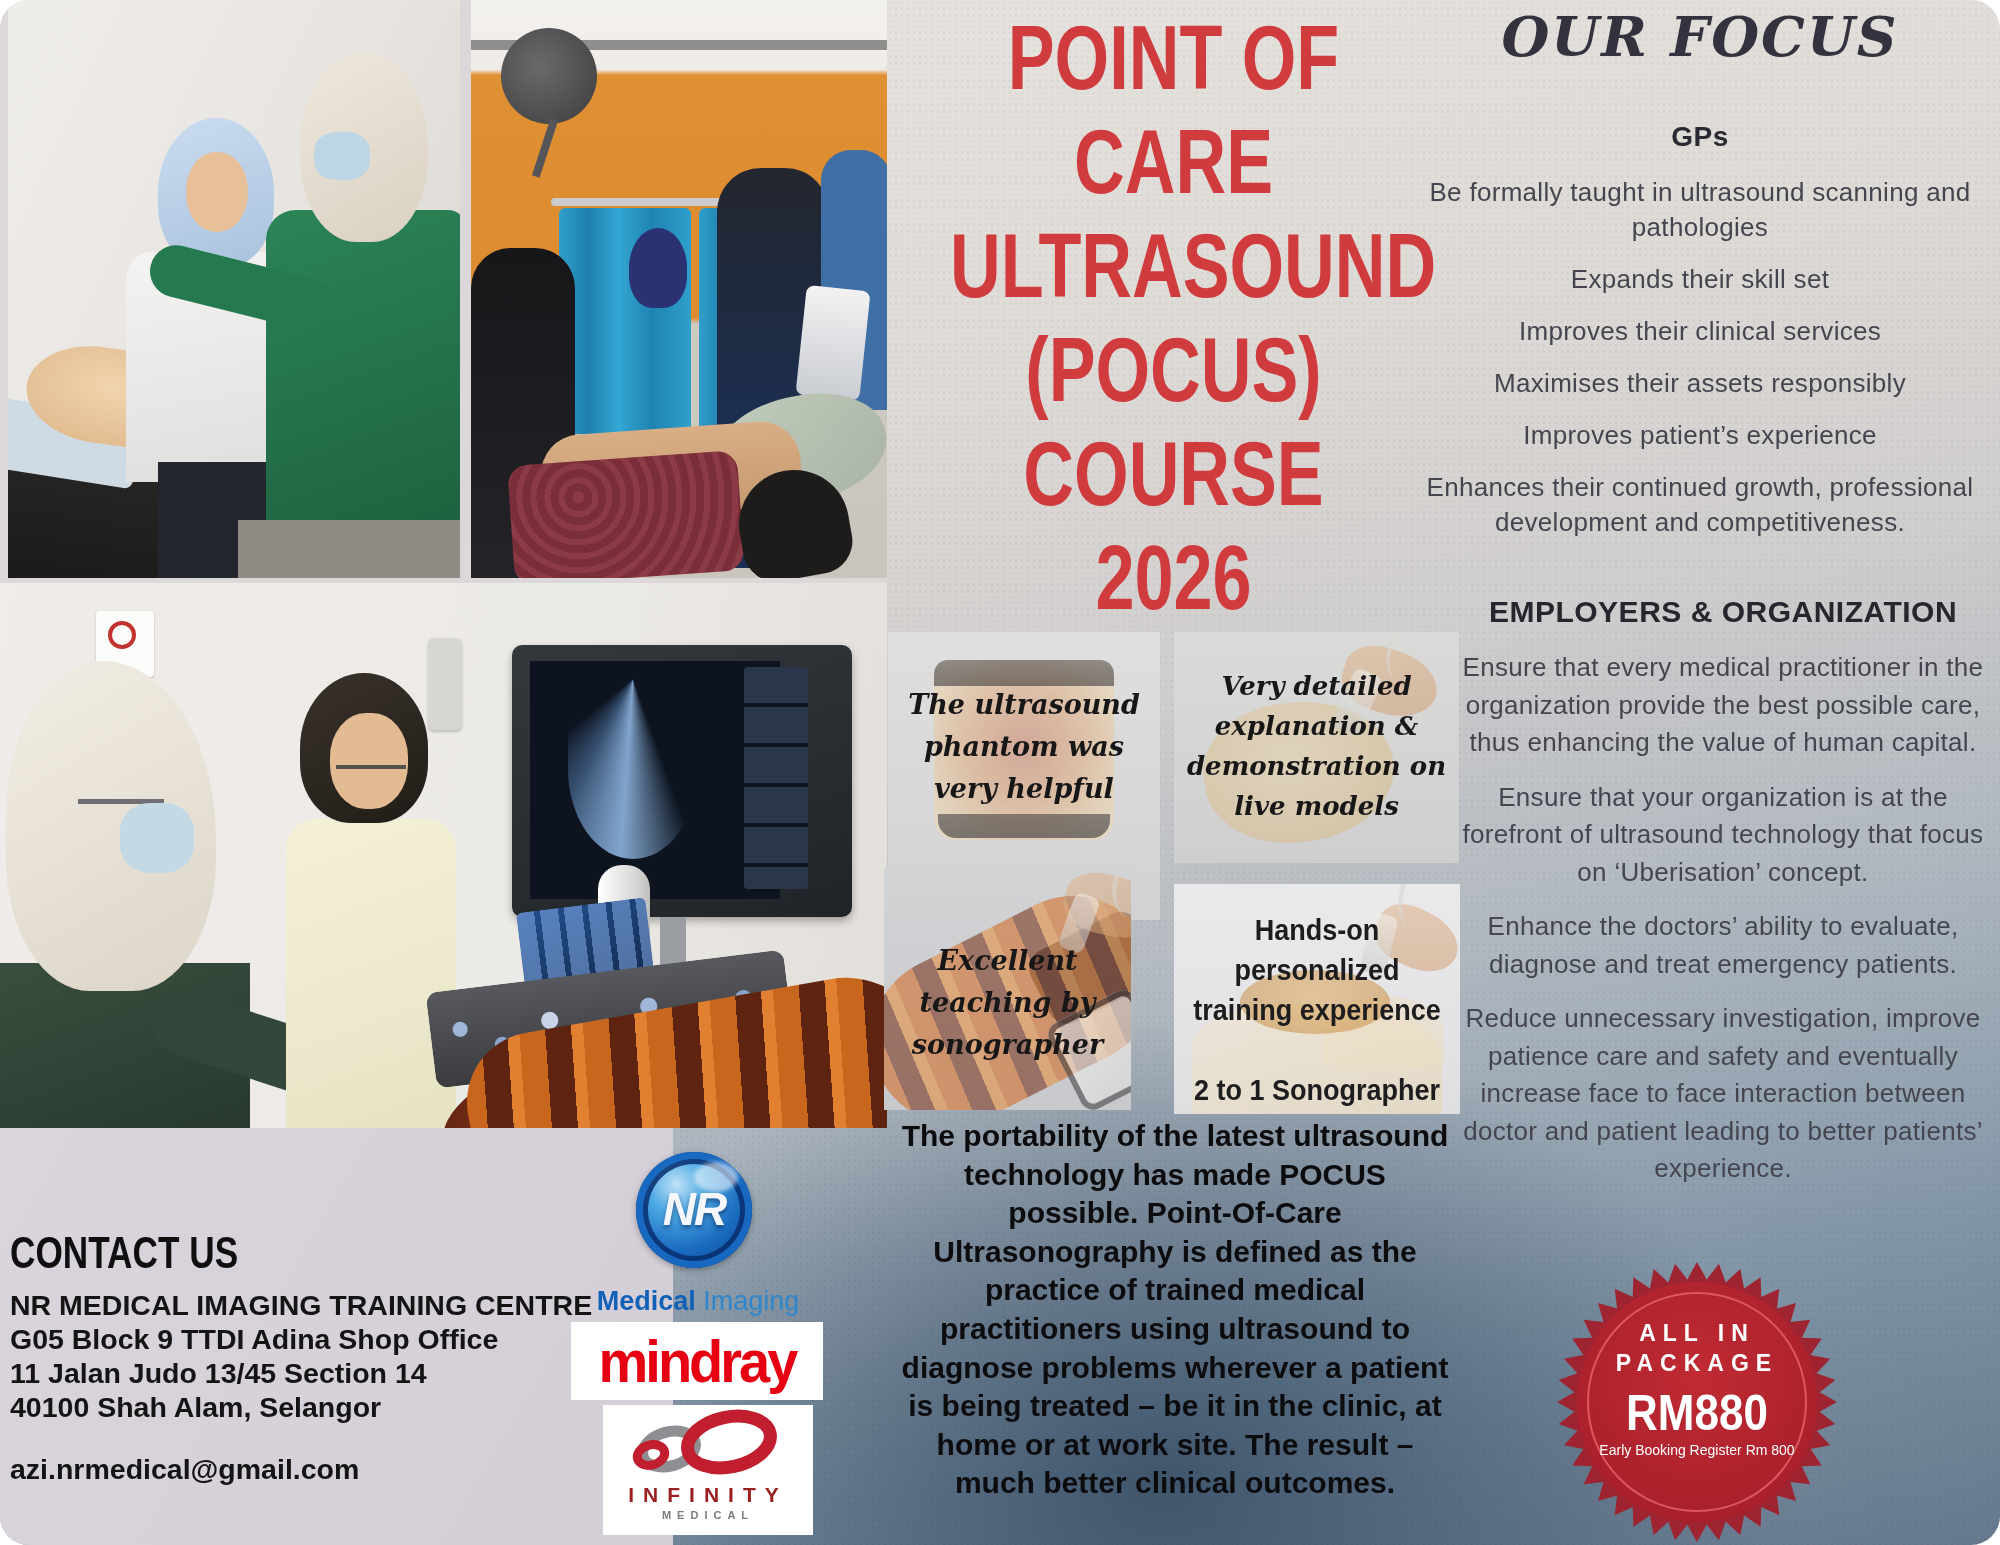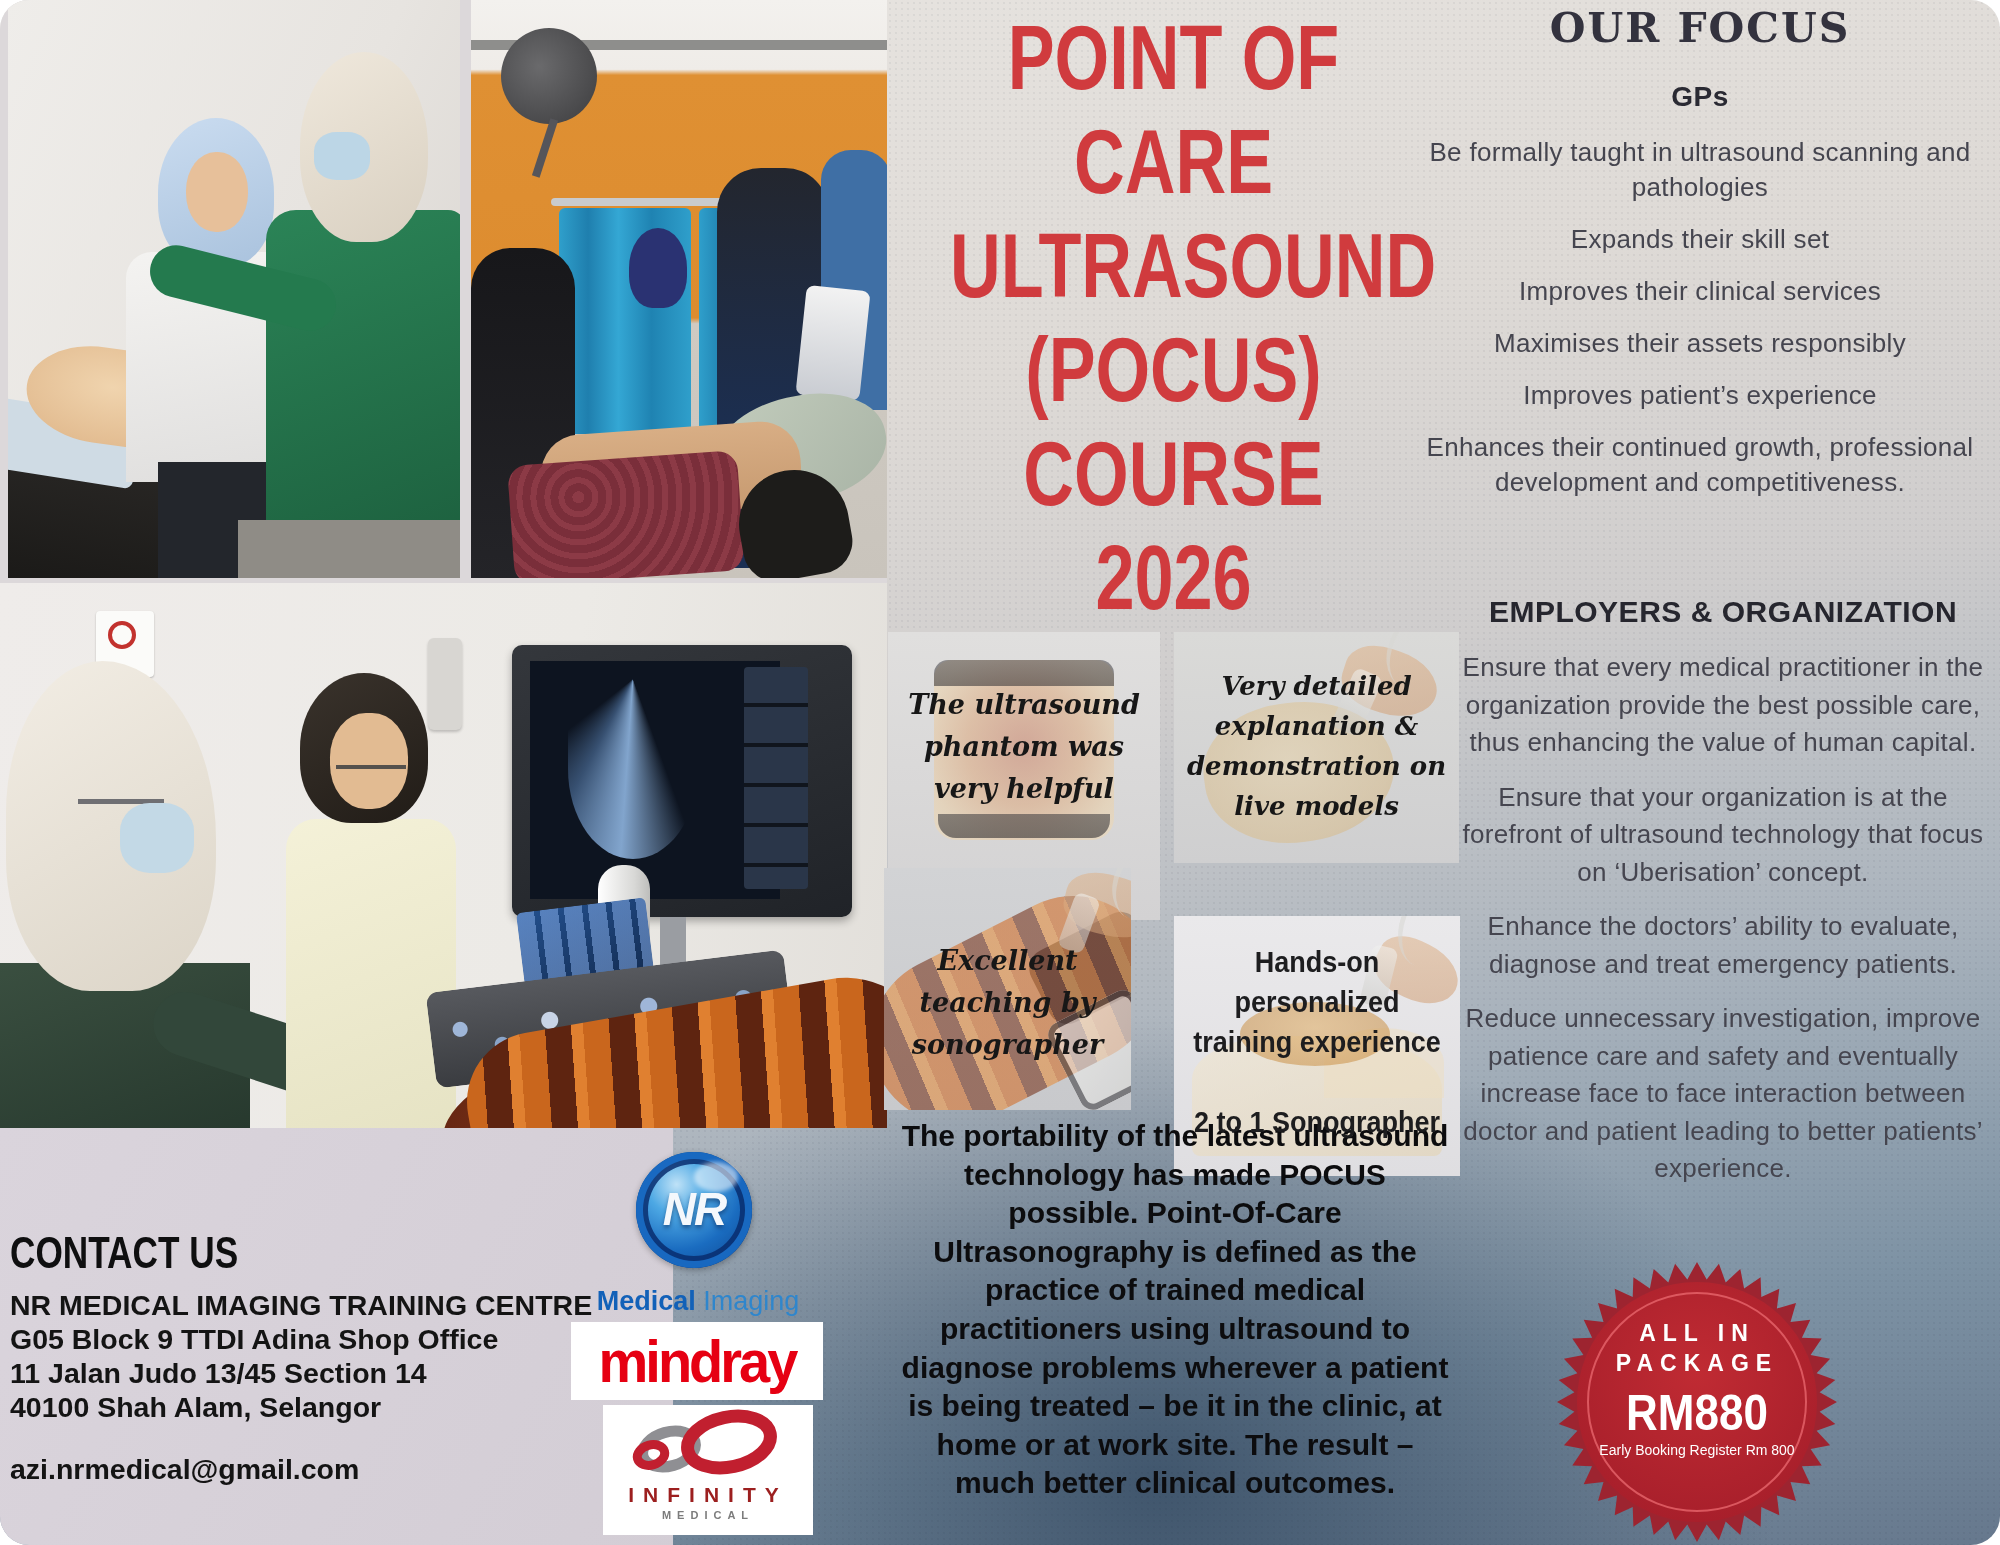--- a/index.html
+++ b/index.html
@@ -77,21 +77,21 @@
      background:repeating-linear-gradient(96deg,#c9661d 0 26px,#5e2410 26px 52px,#e08030 52px 64px);}
   .p3-phantom2{left:440px;top:470px;width:260px;height:120px;border-radius:50%;background:radial-gradient(at 40% 40%,#7c3018,#4e1d0c);transform:rotate(-14deg);}
   
   .title-block{position:absolute;left:887px;top:6px;width:573px;text-align:center;}
   .title-line{display:block;font-weight:800;font-size:90px;line-height:104px;letter-spacing:0px;transform:scaleX(.78);color:#d03b3e;white-space:nowrap;}
   
   .tile{position:absolute;overflow:hidden;}
   .t1{left:888px;top:632px;width:272px;height:288px;background:linear-gradient(180deg,#e0dfde,#d3d2d3);}
   .t2{left:1174px;top:632px;width:285px;height:231px;background:linear-gradient(180deg,#dadad8,#cfcfd0);}
   .t3{left:884px;top:868px;width:247px;height:242px;background:linear-gradient(180deg,#d2d3d5,#c8c9cc);}
-  .t4{left:1174px;top:916px;width:286px;height:260px;background:linear-gradient(180deg,#eae9eb,#dfdee1);}
+  .t4{left:1174px;top:884px;width:286px;height:230px;background:linear-gradient(180deg,#eae9eb,#dfdee1);}
   .quote{position:absolute;z-index:3;width:100%;text-align:center;font-family:"DejaVu Serif","Liberation Serif",serif;font-style:italic;font-weight:600;color:#171717;font-size:27px;line-height:42px;}
   .t1 .quote{top:52px;}
   .t2 .quote{top:34px;font-size:26px;line-height:40px;}
   .t3 .quote{top:72px;}
   .t4txt{position:absolute;z-index:3;width:100%;text-align:center;color:#1d1d1f;font-weight:700;font-size:30px;line-height:40px;transform:scaleX(.9);}
   .t4a{top:26px;}
   .t4b{top:186px;}
   .fade{opacity:.55;}
   .t1-ph{left:46px;top:28px;width:180px;height:180px;border-radius:18px 18px 22px 22px;background:radial-gradient(at 50% 48%,#c97f63 0%,#dda87c 45%,#ecd0a6 78%,#f0dcb8 100%);}
   .t1-top{left:46px;top:28px;width:180px;height:26px;border-radius:14px 14px 0 0;background:linear-gradient(180deg,#4a494e,#2e2d31);}
@@ -113,21 +113,21 @@
   .t4-foam{left:18px;top:120px;width:250px;height:120px;background:linear-gradient(160deg,#f2e7ce,#e4d2ad);border-radius:36% 44% 8px 8px;}
   .t4-foam2{left:150px;top:112px;width:120px;height:70px;background:#eddfc2;border-radius:50% 50% 0 0;}
   .t4-bowl{left:66px;top:86px;width:150px;height:64px;background:radial-gradient(at 50% 40%,#e0ab5e,#c98f45 75%);border-radius:50%;}
   .t4-hand{left:200px;top:26px;width:86px;height:58px;transform:rotate(26deg);}
   .t4-probe{left:192px;top:30px;width:26px;height:60px;transform:rotate(14deg);}
   .t4-cable{left:226px;top:-34px;width:54px;height:86px;transform:rotate(20deg);}
   
   .description{position:absolute;left:895px;top:1112px;width:560px;text-align:center;font-weight:700;color:#0c0c0e;font-size:30px;line-height:38.6px;padding-top:5px;}
   
   .focus-top{position:absolute;left:1420px;top:4px;width:560px;text-align:center;color:#45454f;}
-  .focus-heading{font-family:"DejaVu Serif","Liberation Serif",serif;font-weight:700;font-size:41px;letter-spacing:2px;color:#33323e;margin-bottom:29px;}
+  .focus-heading{font-family:"DejaVu Serif","Liberation Serif",serif;font-style:italic;font-weight:700;font-size:55px;letter-spacing:2px;color:#33323e;margin-bottom:52px;}
   .gp-heading{font-size:28px;font-weight:700;color:#2a2a33;margin-bottom:22px;letter-spacing:.5px;}
   .gp-point{font-size:26px;line-height:35px;margin-bottom:17px;letter-spacing:.3px;}
   .focus-emp{position:absolute;left:1450px;top:595px;width:546px;text-align:center;color:#45454f;}
   .emp-heading{font-size:30px;font-weight:700;color:#26262e;letter-spacing:.5px;margin-bottom:20px;}
   .emp-point{font-size:26px;line-height:37.5px;margin-bottom:17px;letter-spacing:.3px;}
   
   .badge{position:absolute;left:1557px;top:1262px;width:280px;height:280px;}
   .badge svg{position:absolute;left:0;top:0;}
   .badge-inner{position:absolute;left:20px;top:20px;right:20px;bottom:20px;border-radius:50%;
      background:radial-gradient(circle at 50% 38%,#c02b33,#a81f2b 78%);}

